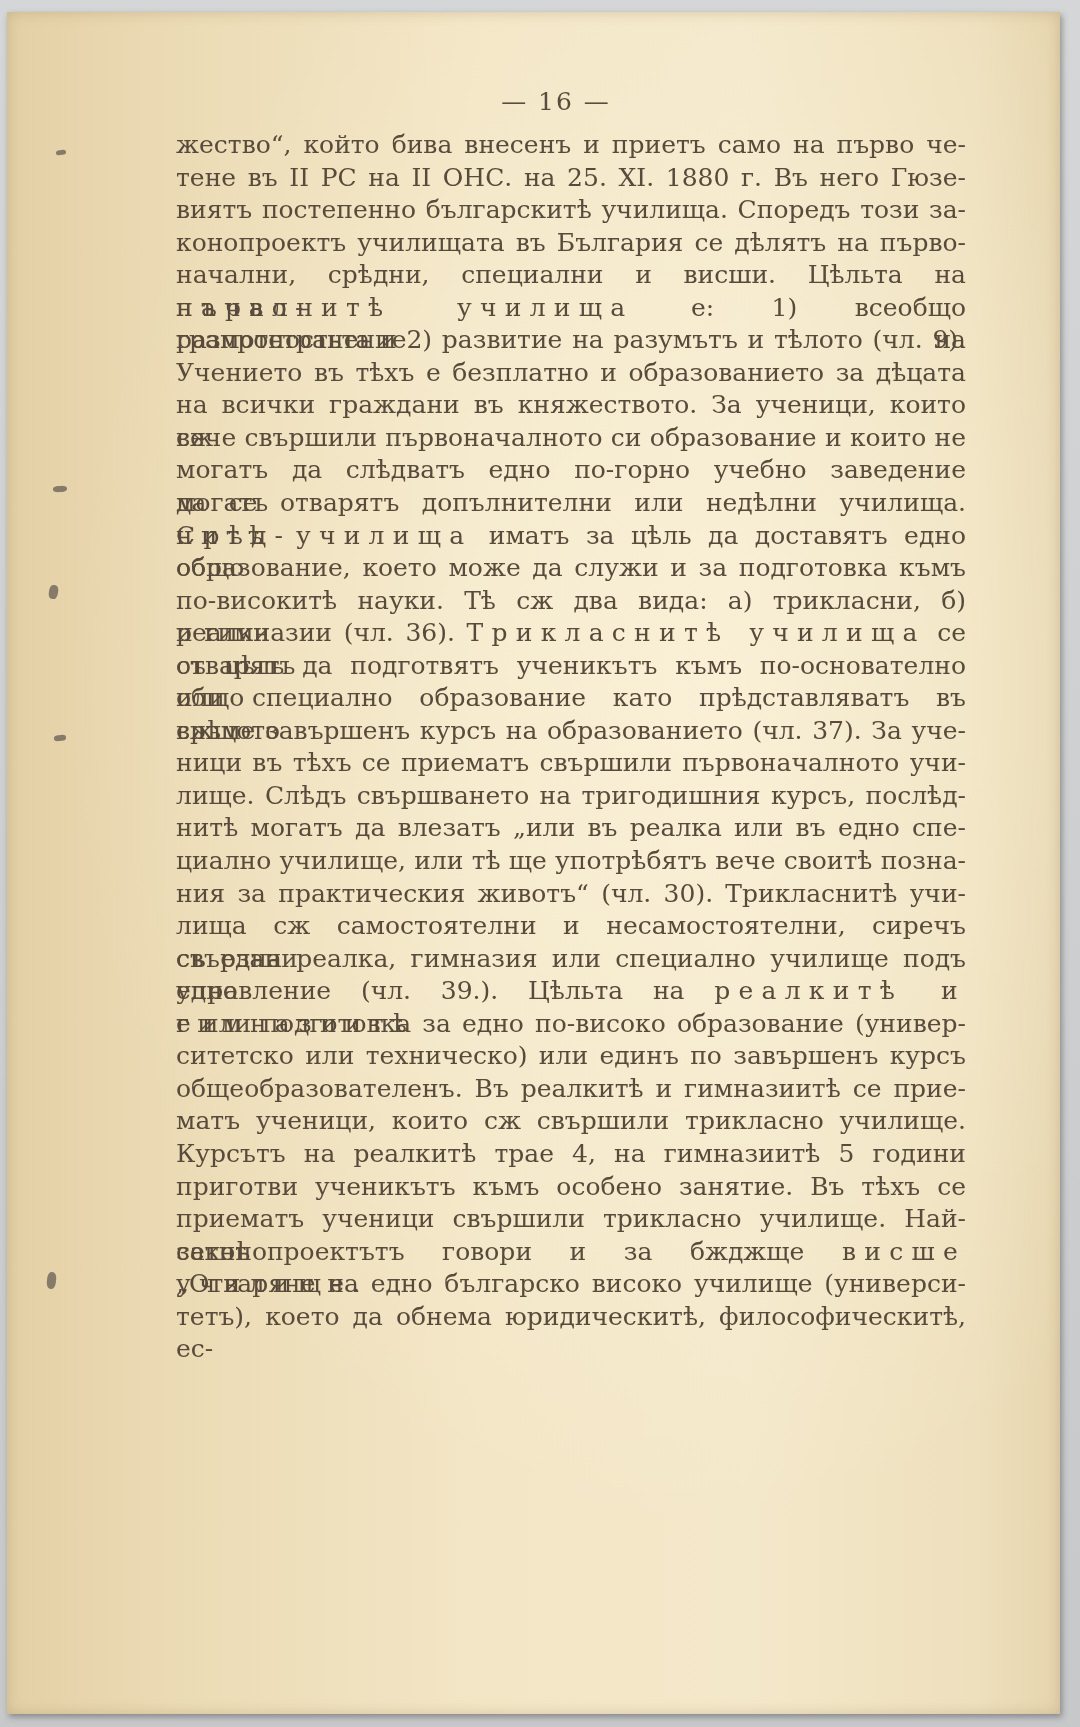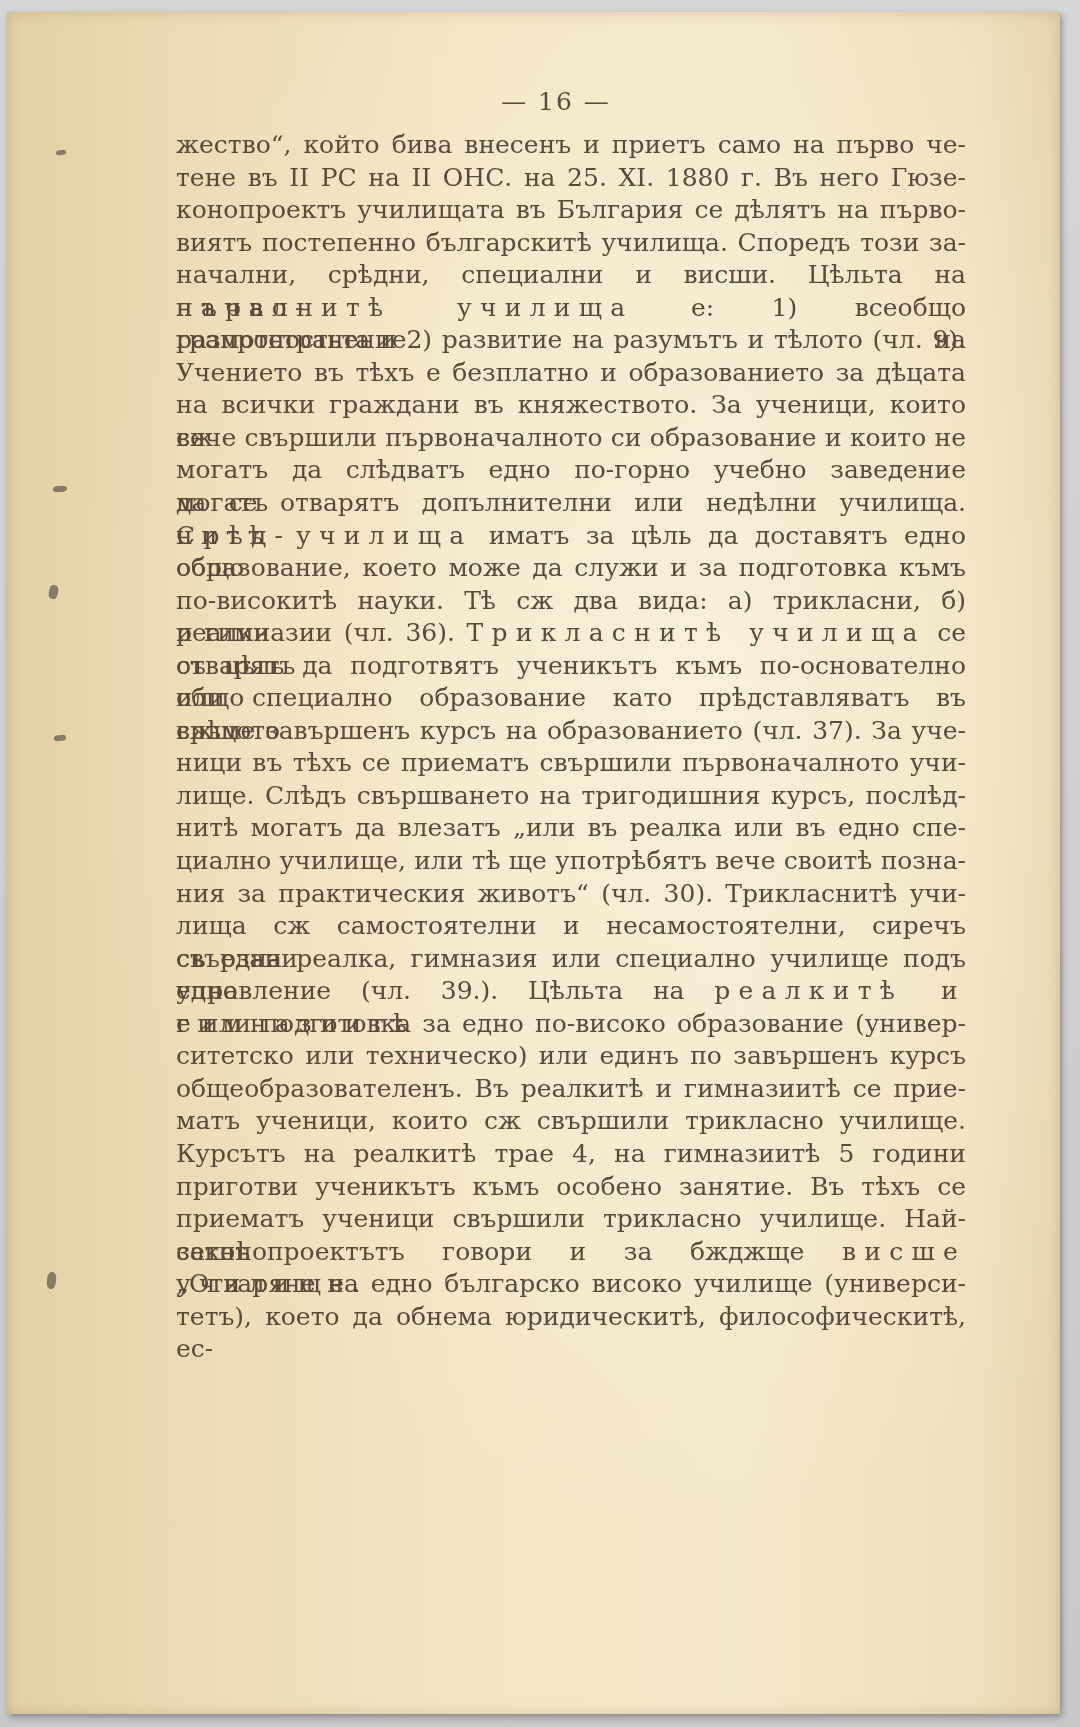--- a/index.html
+++ b/index.html
@@ -42,22 +42,22 @@
 </head>
 <body>
 
 <div class="scan-bed"></div>
 
 <div class="page">
   <div class="page-number">— 16 —</div>
   <div class="text-block">
       <div class="line"><span>жество“, който бива внесенъ и приетъ само на първо че-</span></div>
       <div class="line"><span>тене въ II РС на II ОНС. на 25. XI. 1880 г. Въ него Гюзе-</span></div>
+      <div class="line"><span>виятъ постепенно българскитѣ училища. Споредъ този за-</span></div>
       <div class="line"><span>конопроектъ училищата въ България се дѣлятъ на първо-</span></div>
-      <div class="line"><span>виятъ постепенно българскитѣ училища. Споредъ този за-</span></div>
       <div class="line"><span>начални, срѣдни, специални и висши. Цѣльта на </span><span class="sp">първо-</span></div>
       <div class="line"><span class="sp">началнитѣ училища</span><span> е: 1) всеобщо разпространение на</span></div>
       <div class="line"><span>грамотностьта и 2) развитие на разумътъ и тѣлото (чл. 9).</span></div>
       <div class="line"><span>Учението въ тѣхъ е безплатно и образованието за дѣцата</span></div>
       <div class="line"><span>на всички граждани въ княжеството. За ученици, които сж</span></div>
       <div class="line"><span>вече свършили първоначалното си образование и които не</span></div>
       <div class="line"><span>могатъ да слѣдватъ едно по-горно учебно заведение могатъ</span></div>
       <div class="line"><span>да се отварятъ допълнителни или недѣлни училища. </span><span class="sp">Срѣд-</span></div>
       <div class="line"><span class="sp">нитѣ училища</span><span> иматъ за цѣль да доставятъ едно общо</span></div>
       <div class="line"><span>образование, което може да служи и за подготовка къмъ</span></div>

